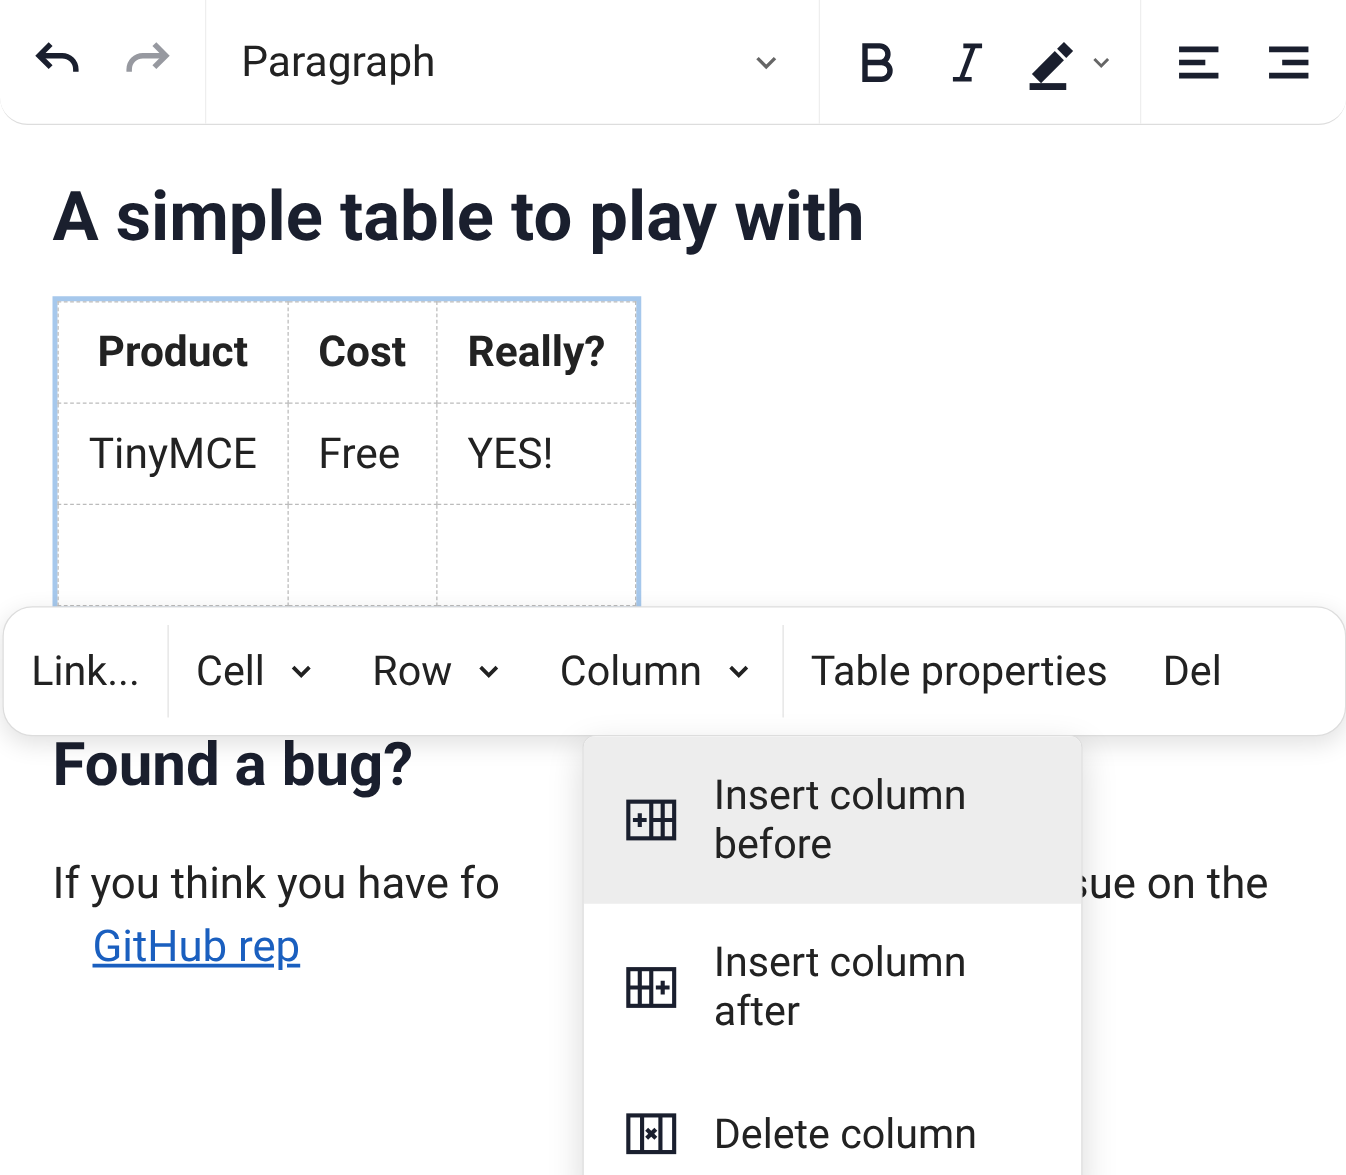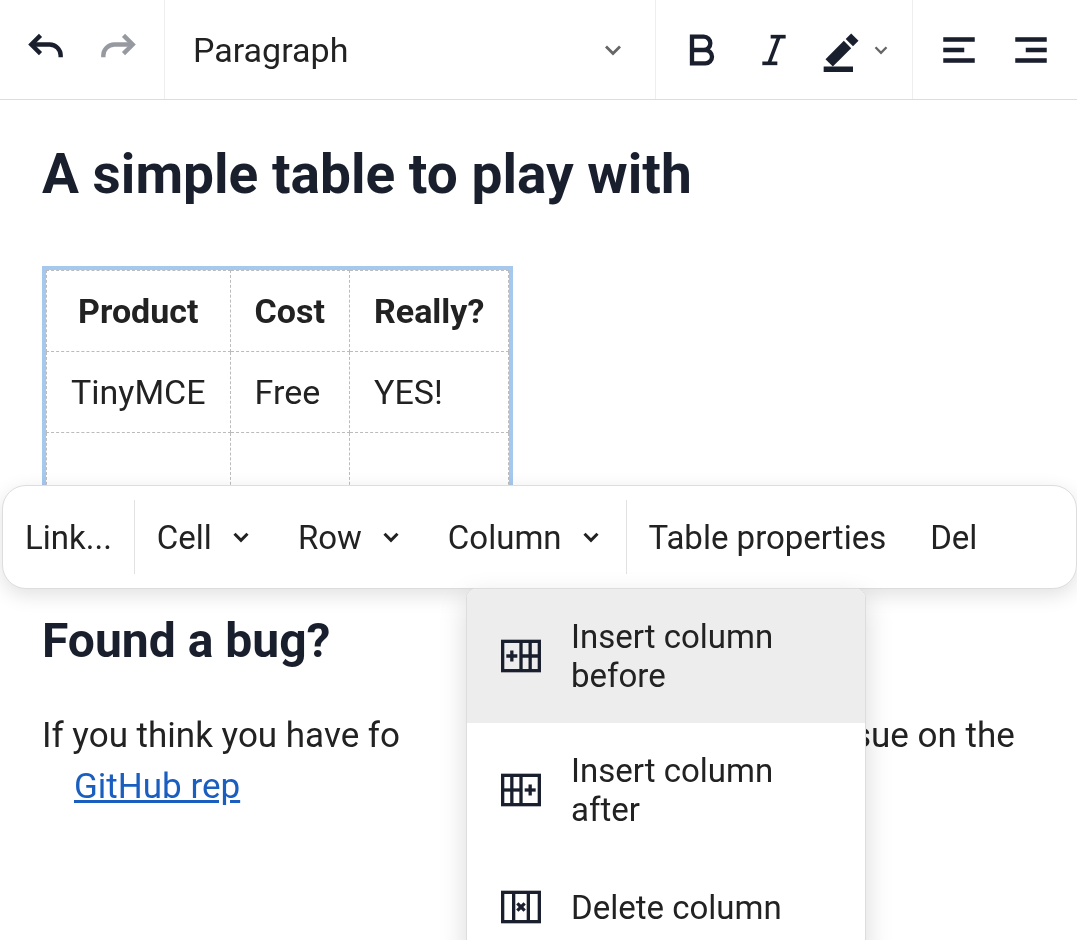--- a/index.html
+++ b/index.html
@@ -10,20 +10,21 @@
     width: 1077px;
     height: 940px;
     overflow: hidden;
     position: relative;
   }
   .toolbar-top {
     display: flex;
     height: 100px;
     border-bottom: 1px solid #ddd;
     align-items: stretch;
+    border-radius: 22px;
   }
   .toolbar-group {
     display: flex;
     align-items: center;
     padding: 0 10px;
     border-right: 1px solid #eee;
   }
   .tb-btn {
     width: 72px;
     height: 72px;
@@ -45,21 +46,21 @@
     height: 100%;
   }
   .chevron { color: #666; }
   .content {
     padding: 42px;
   }
   .heading {
     font-size: 55px;
     font-weight: 700;
     color: #1a1f2e;
-    margin-bottom: 60px;
+    margin-bottom: 31px;
   }
   .heading2 {
     font-size: 48px;
     font-weight: 700;
     color: #1a1f2e;
     margin-top: 90px;
     margin-bottom: 42px;
   }
   .table-wrap {
     border: 4px solid #a6c8ec;

